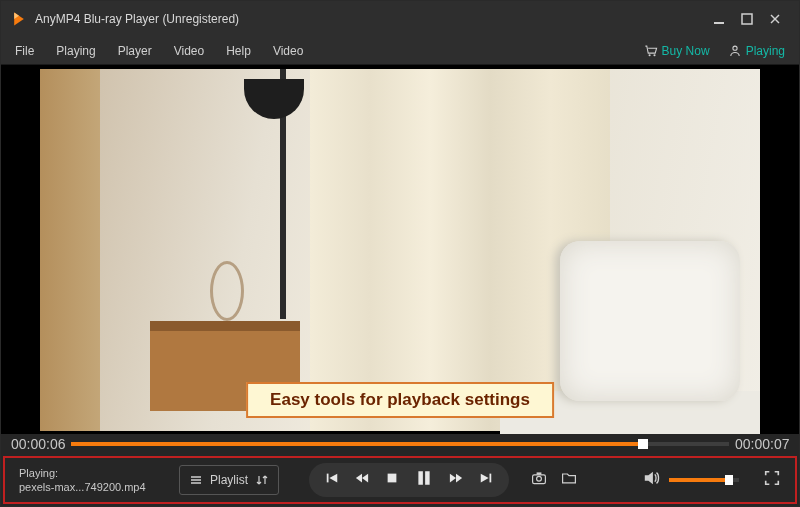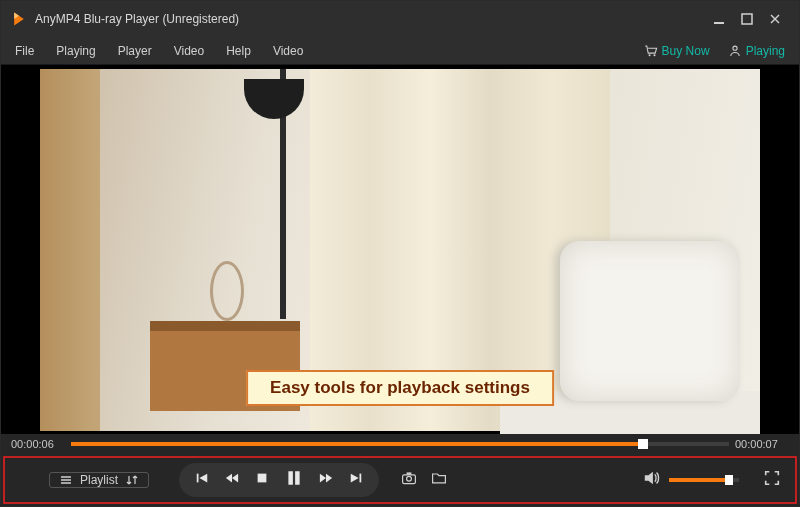--- a/index.html
+++ b/index.html
@@ -23,32 +23,32 @@
 
 .wall-left { position:absolute; left:0; top:0; width:60px; height:100%; background:linear-gradient(90deg,#b48f5c,#c3a678); }
 .table { position:absolute; left:110px; bottom:20px; width:150px; height:90px; background:#b07840; border-top:10px solid #8a5a2d; }
 .lamp-pole { position:absolute; left:240px; top:0; width:6px; height:250px; background:#2b2b2b; }
 .lamp-head { position:absolute; left:204px; top:10px; width:60px; height:40px; background:#1e1e1e; border-radius:0 0 50px 50px; }
 .art { position:absolute; left:170px; bottom:110px; width:34px; height:60px; border:3px solid #b69f82; border-radius:50%; background:transparent; }
 .curtain { position:absolute; left:270px; top:0; width:300px; height:100%; background:linear-gradient(90deg,#f3ecd8 0%,#e8e0cb 20%,#f5eedb 40%,#e3dbc5 60%,#f0e8d3 80%,#e7dfc8 100%); }
 .pillow { position:absolute; right:20px; bottom:30px; width:180px; height:160px; background:#f5f3ee; border-radius:20px; box-shadow:inset 0 0 30px #d9d6cc, -5px 0 10px #c9c6bb; }
 .bed { position:absolute; right:0; bottom:-20px; width:260px; height:60px; background:#eceae3; }
 
-.anno-box { position:absolute; bottom:28px; left:50%; transform:translateX(-50%); background:#fef7d3; border:2px solid #d97a2f; color:#6b2400; font-size:17px; font-weight:600; padding:6px 22px; z-index:5; }
+.anno-box { position:absolute; bottom:16px; left:50%; transform:translateX(-50%); background:#fef7d3; border:2px solid #d97a2f; color:#6b2400; font-size:17px; font-weight:600; padding:6px 22px; z-index:5; }
 
 .progressrow { height:20px; background:#262626; display:flex; align-items:center; padding:0 10px; position:relative; }
-.time { color:#c8c8c8; font-size:11px; width:54px; }
+.time { color:#c8c8c8; font-size:14px; width:54px; }
 .time.right { text-align:left; }
 .progress { flex:1; height:4px; background:#3e3e3e; position:relative; margin:0 6px; }
 .progress-fill { position:absolute; left:0; top:0; height:4px; background:#f77b0e; width:87%; }
 .progress-thumb { position:absolute; top:-3px; width:10px; height:10px; background:#fff; left:87%; transform:translateX(-50%); }
 
 .controls { height:48px; background:#262626; display:flex; align-items:center; padding:0 14px; position:relative; border:2px solid #c02020; margin:2px; }
 .playing-block { display:flex; flex-direction:column; color:#c8c8c8; font-size:11px; width:130px; line-height:14px; }
-.playlist-btn { display:flex; align-items:center; justify-content:center; gap:8px; border:1px solid #555; height:16px; padding:0 10px; margin-left:30px; color:#d0d0d0; font-size:12px; border-radius:3px; }
+.playlist-btn { display:flex; align-items:center; justify-content:center; gap:8px; border:1px solid #555; height:30px; padding:0 10px; margin-left:30px; color:#d0d0d0; font-size:12px; border-radius:3px; }
 .playlist-btn svg { width:12px; height:12px; fill:#d0d0d0; }
 .spacer2 { flex:1; }
 
 .transport { display:flex; align-items:center; background:#343434; border-radius:18px; height:34px; padding:0 16px; gap:16px; margin-left:30px; }
 .tbtn svg { width:14px; height:14px; fill:#e8e8e8; }
 .tbtn.big svg { width:18px; height:18px; }
 
 .rgrp { display:flex; align-items:center; gap:14px; margin-left:22px; }
 .rgrp svg { width:16px; height:16px; fill:#d0d0d0; }
 .volwrap { display:flex; align-items:center; gap:8px; margin-left:30px; }
@@ -131,20 +131,24 @@
   <div class="progressrow">
     <span class="time">00:00:06</span>
     <div class="progress">
       <div class="progress-fill"></div>
       <div class="progress-thumb"></div>
     </div>
     <span class="time right">00:00:07</span>
   </div>
 
   <div class="controls">
+    <div class="playing-block">
+      <span>Playing:</span>
+      <span>pexels-max...749200.mp4</span>
+    </div>
 
     <div class="playlist-btn">
       <svg viewBox="0 0 12 12">
           <line x1="1" y1="3" x2="11" y2="3" stroke="#d0d0d0" stroke-width="1.5"></line>
           <line x1="1" y1="6" x2="11" y2="6" stroke="#d0d0d0" stroke-width="1.5"></line>
           <line x1="1" y1="9" x2="11" y2="9" stroke="#d0d0d0" stroke-width="1.5"></line>
         </svg>
       <span>Playlist</span>
       <svg viewBox="0 0 12 12">
           <path d="M3 2v8M3 10l-2-2M3 10l2-2M9 10V2M9 2l-2 2M9 2l2 2" stroke="#d0d0d0" stroke-width="1.2" fill="none"></path>

